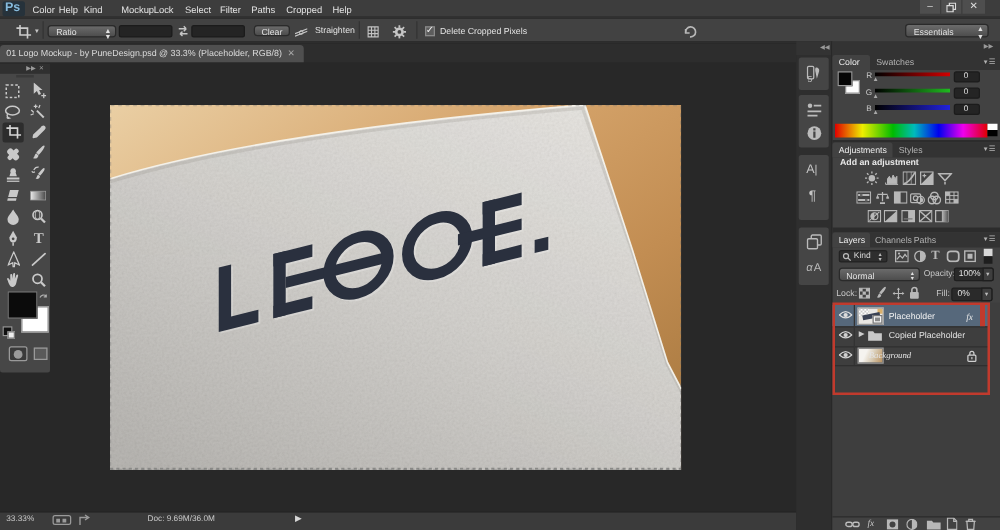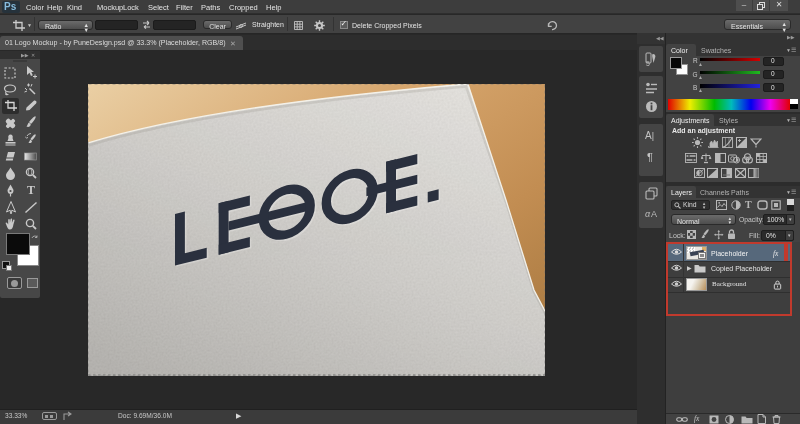--- a/index.html
+++ b/index.html
@@ -532,21 +532,21 @@
 <svg class="a" style="left:694px;top:263px" width="12" height="10" viewBox="0 0 12 10">
       <path d="M0.5 2 h4 l1.2 1.5 H11.5 V9.5 H0.5 Z" fill="#c9c9c9"></path>
     </svg>
 <div class="t" style="left:711px;top:265px;font-size:7px;color:#e4e4e4">Copied Placeholder</div>
 
 <svg class="a" style="left:671px;top:279.5px" width="11" height="8" viewBox="0 0 11 8">
       <path d="M0.5 4 Q5.5 -1.5 10.5 4 Q5.5 8.5 0.5 4 Z" fill="none" stroke="#cfcfcf" stroke-width="1"></path>
       <circle cx="5.5" cy="4" r="1.7" fill="#cfcfcf"></circle>
     </svg>
 <div class="a" style="left:686px;top:278px;width:21px;height:12.5px;background:linear-gradient(115deg,#f5f3ef 30%,#d8cbb4 60%,#b9905c);border:1px solid #999"></div>
-<div class="t" style="left:712px;top:281px;font-size:7px;color:#e4e4e4;font-family:'Liberation Serif',serif">Background</div>
+<div class="t" style="left:695px;top:281px;font-size:7px;color:#e4e4e4;font-style:italic;font-family:'Liberation Serif',serif">Background</div>
 <svg class="a" style="left:773px;top:279.5px" width="9" height="10" viewBox="0 0 9 11">
       <rect x="1" y="4.5" width="7" height="5.5" rx="0.8" fill="none" stroke="#cfcfcf" stroke-width="1.1"></rect>
       <path d="M2.7 4.5 V3 a1.8 1.8 0 0 1 3.6 0 V4.5" fill="none" stroke="#cfcfcf" stroke-width="1.1"></path>
       <rect x="4" y="6.2" width="1" height="2" fill="#cfcfcf"></rect>
     </svg>
 
 <div class="a" style="left:666px;top:241.5px;width:125.5px;height:74px;border:2.5px solid #c13a2d"></div>
 <div class="a" style="left:783.5px;top:244px;width:4px;height:17px;background:#c13a2d"></div>
 
 <div class="a" style="left:666px;top:413px;width:134px;height:11px;background:#424242;border-top:1px solid #2a2a2a"></div>

